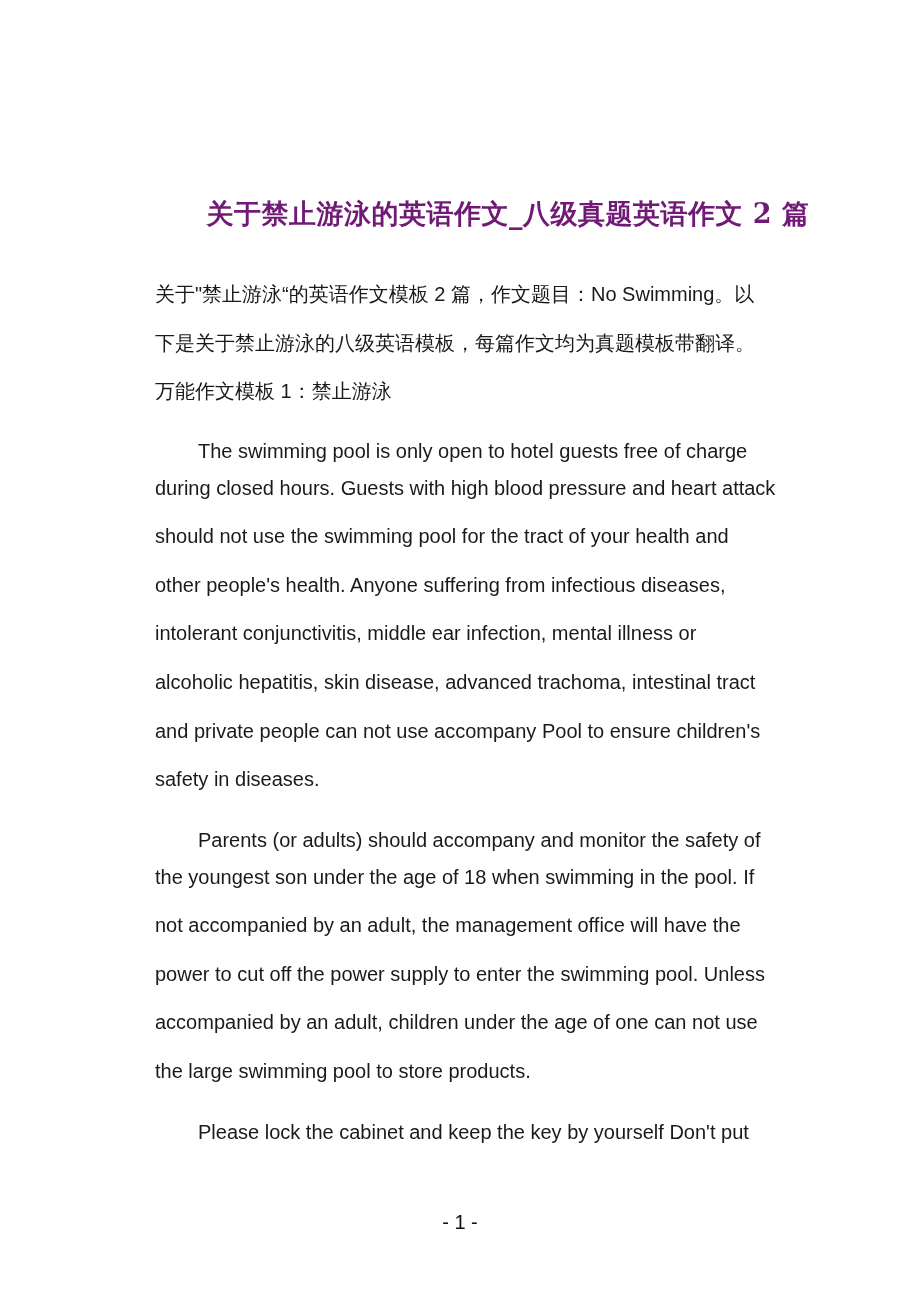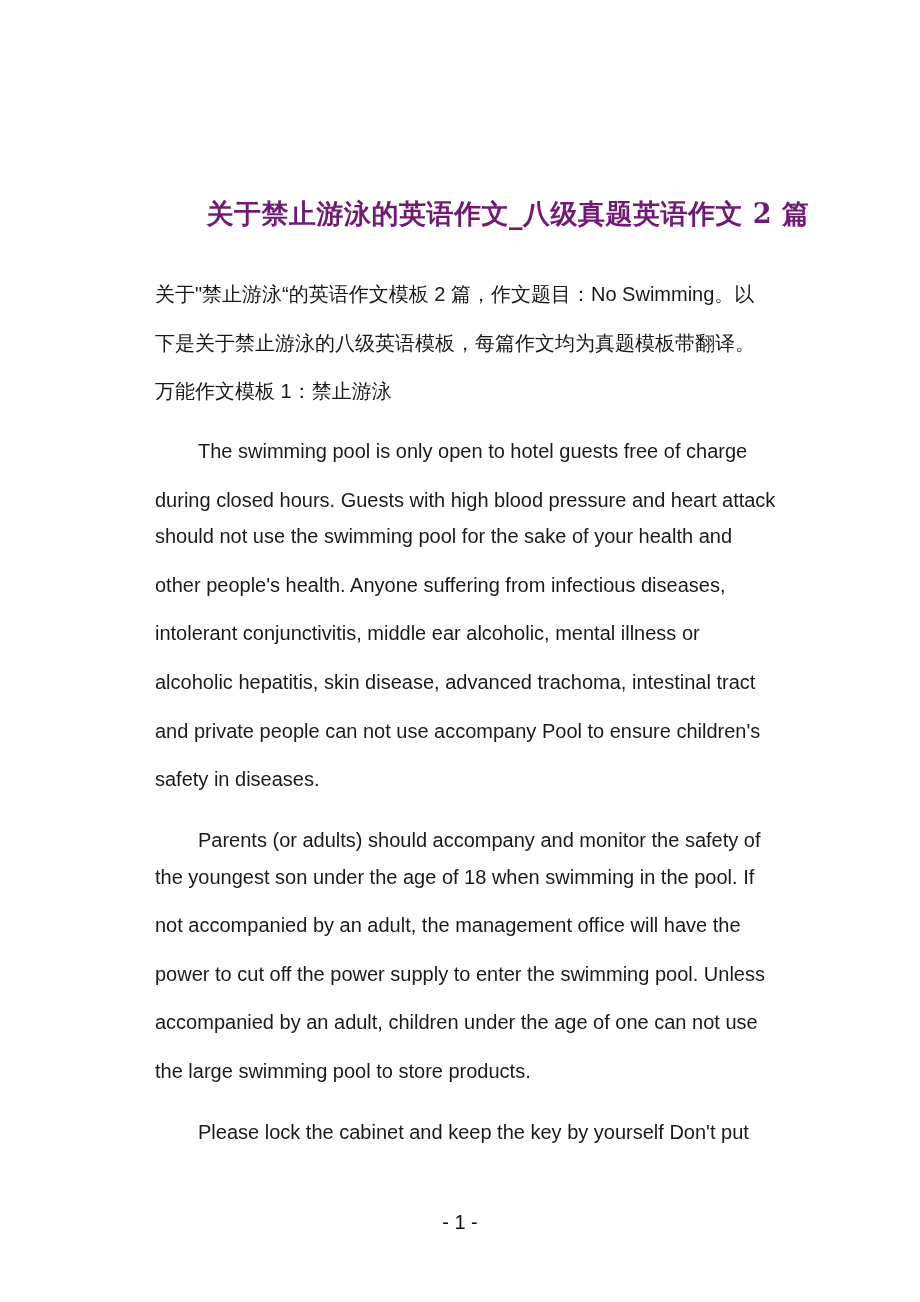--- a/index.html
+++ b/index.html
@@ -14,24 +14,24 @@
 
 <div>
   <div class="title">关于禁止游泳的英语作文_八级真题英语作文 2 篇</div>
 
   <div class="line" style="top:281px">关于"禁止游泳“的英语作文模板 2 篇，作文题目：No Swimming。以</div>
   <div class="line" style="top:330px">下是关于禁止游泳的八级英语模板，每篇作文均为真题模板带翻译。</div>
   <div class="line" style="top:378px">万能作文模板 1：禁止游泳</div>
 
   <div>
     <div class="line indent" style="top:428px">The swimming pool is only open to hotel guests free of charge</div>
-    <div class="line" style="top:489px">during closed hours. Guests with high blood pressure and heart attack</div>
-    <div class="line" style="top:525px">should not use the swimming pool for the sake of your health and</div>
+    <div class="line" style="top:477px">during closed hours. Guests with high blood pressure and heart attack</div>
+    <div class="line" style="top:525px">should not use the swimming pool for the tract of your health and</div>
     <div class="line" style="top:574px">other people's health. Anyone suffering from infectious diseases,</div>
-    <div class="line" style="top:622px">intolerant conjunctivitis, middle ear alcoholic, mental illness or</div>
+    <div class="line" style="top:622px">intolerant conjunctivitis, middle ear infection, mental illness or</div>
     <div class="line" style="top:671px">alcoholic hepatitis, skin disease, advanced trachoma, intestinal tract</div>
     <div class="line" style="top:720px">and private people can not use accompany Pool to ensure children's</div>
     <div class="line" style="top:768px">safety in diseases.</div>
   </div>
 
   <div>
     <div class="line indent" style="top:817px">Parents (or adults) should accompany and monitor the safety of</div>
     <div class="line" style="top:866px">the youngest son under the age of 18 when swimming in the pool. If</div>
     <div class="line" style="top:914px">not accompanied by an adult, the management office will have the</div>
     <div class="line" style="top:963px">power to cut off the power supply to enter the swimming pool. Unless</div>

